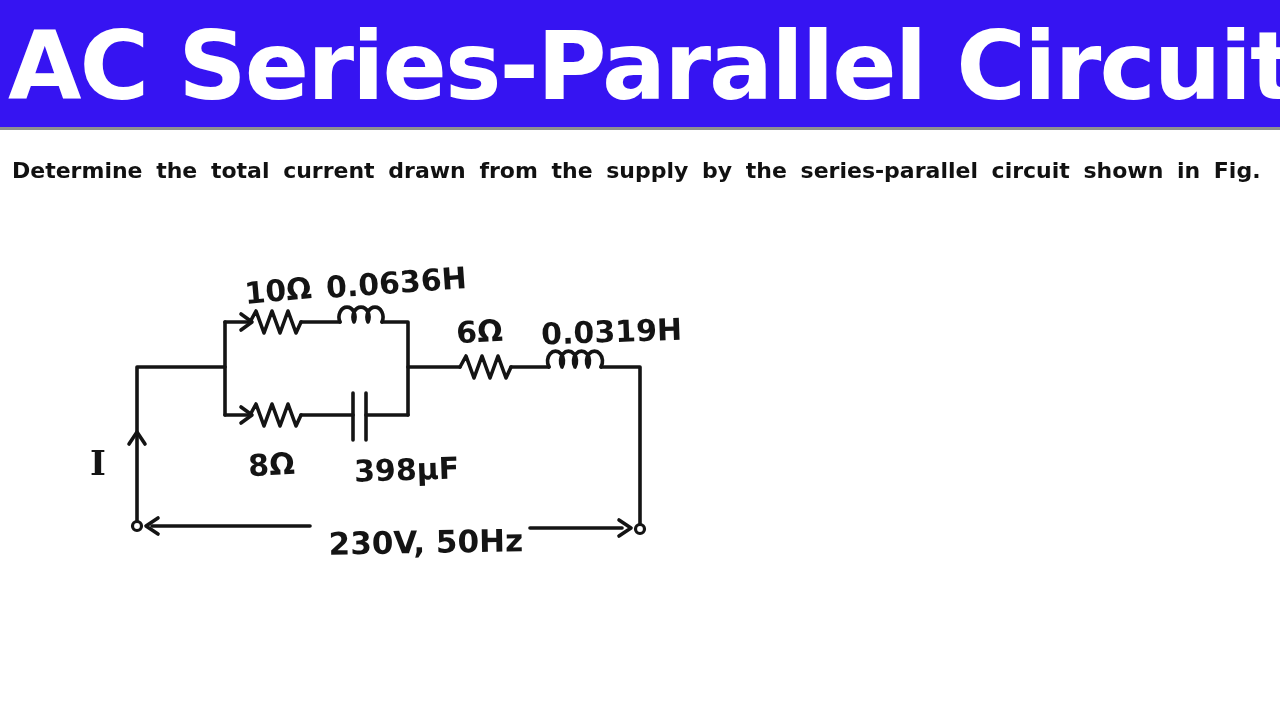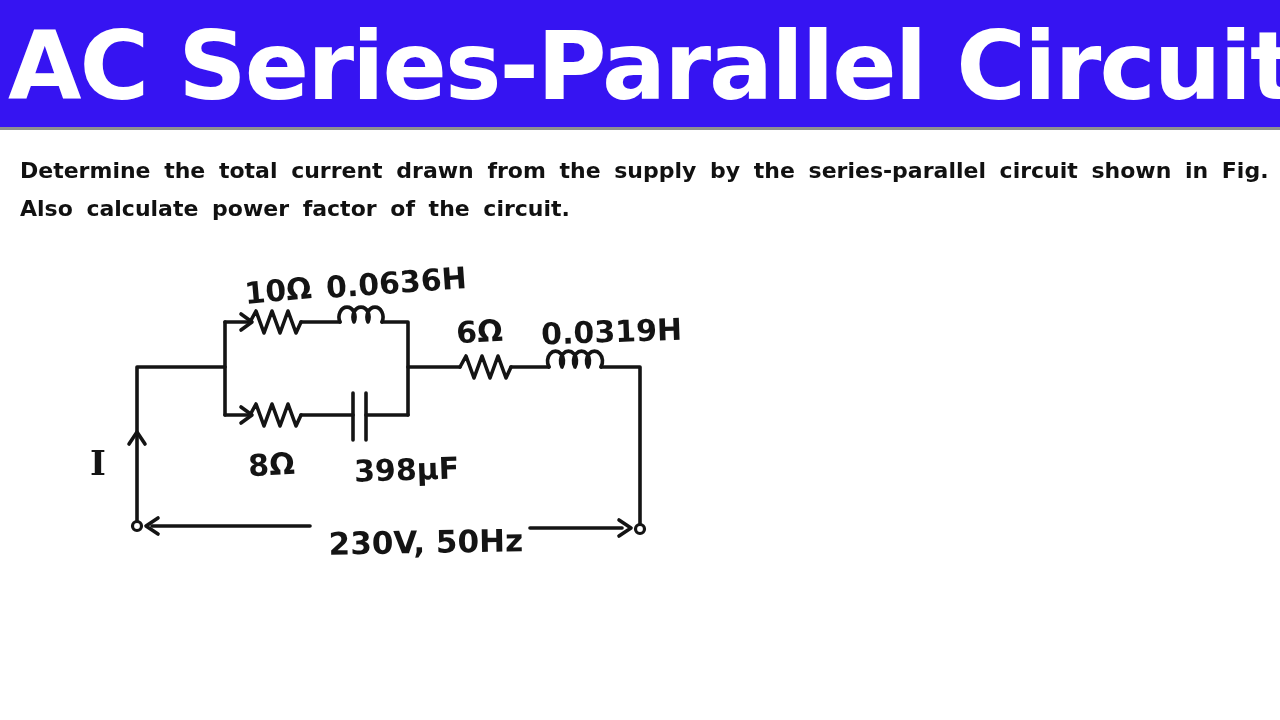--- a/index.html
+++ b/index.html
@@ -13,21 +13,21 @@
     background:#3614F2;border-bottom:3px solid #8f8f8f;
   }
   .banner-title{
     position:absolute;left:8px;top:0;width:1270px;height:127px;line-height:132px;
     font-size:95px;font-weight:bold;letter-spacing:-2px;white-space:nowrap;
     color:#ffffff;text-align:center;
     font-family:"DejaVu Sans","Liberation Sans",sans-serif;
   }
   
   .problem{
-    position:absolute;left:20px;top:152px;width:1250px;color:#111111;
+    position:absolute;left:12px;top:152px;width:1250px;color:#111111;
     font-weight:bold;font-size:22px;line-height:38px;word-spacing:6px;
     white-space:nowrap;
   }
   
   .circuit{position:absolute;left:30px;top:245px;}
   .wire{fill:none;stroke:#141414;stroke-width:3.6;stroke-linecap:round;stroke-linejoin:round;}
   .term{fill:#ffffff;stroke:#141414;stroke-width:3.2;}
   .lbl{
     fill:#141414;font-family:"DejaVu Sans",cursive,sans-serif;
     font-size:30px;font-weight:600;text-anchor:middle;
@@ -39,21 +39,20 @@
 <body>
 
 <div class="page">
 
   <header class="banner">
     <div class="banner-title">AC Series-Parallel Circuits</div>
   </header>
 
   <section class="problem">
     <div>Determine the total current drawn from the supply by the series-parallel circuit shown in Fig.</div>
-    <div>Also calculate power factor of the circuit.</div>
   </section>
 
   <svg class="circuit" width="700" height="340" viewBox="0 0 700 340" xmlns="http://www.w3.org/2000/svg">
 
     <path class="wire" d="M107,277 V122 H195"></path>
 
     <path class="wire" d="M99,199 L107,187 L115,199"></path>
 
     <path class="wire" d="M195,77 V170"></path>
     <path class="wire" d="M352,77 H378 V170"></path>

